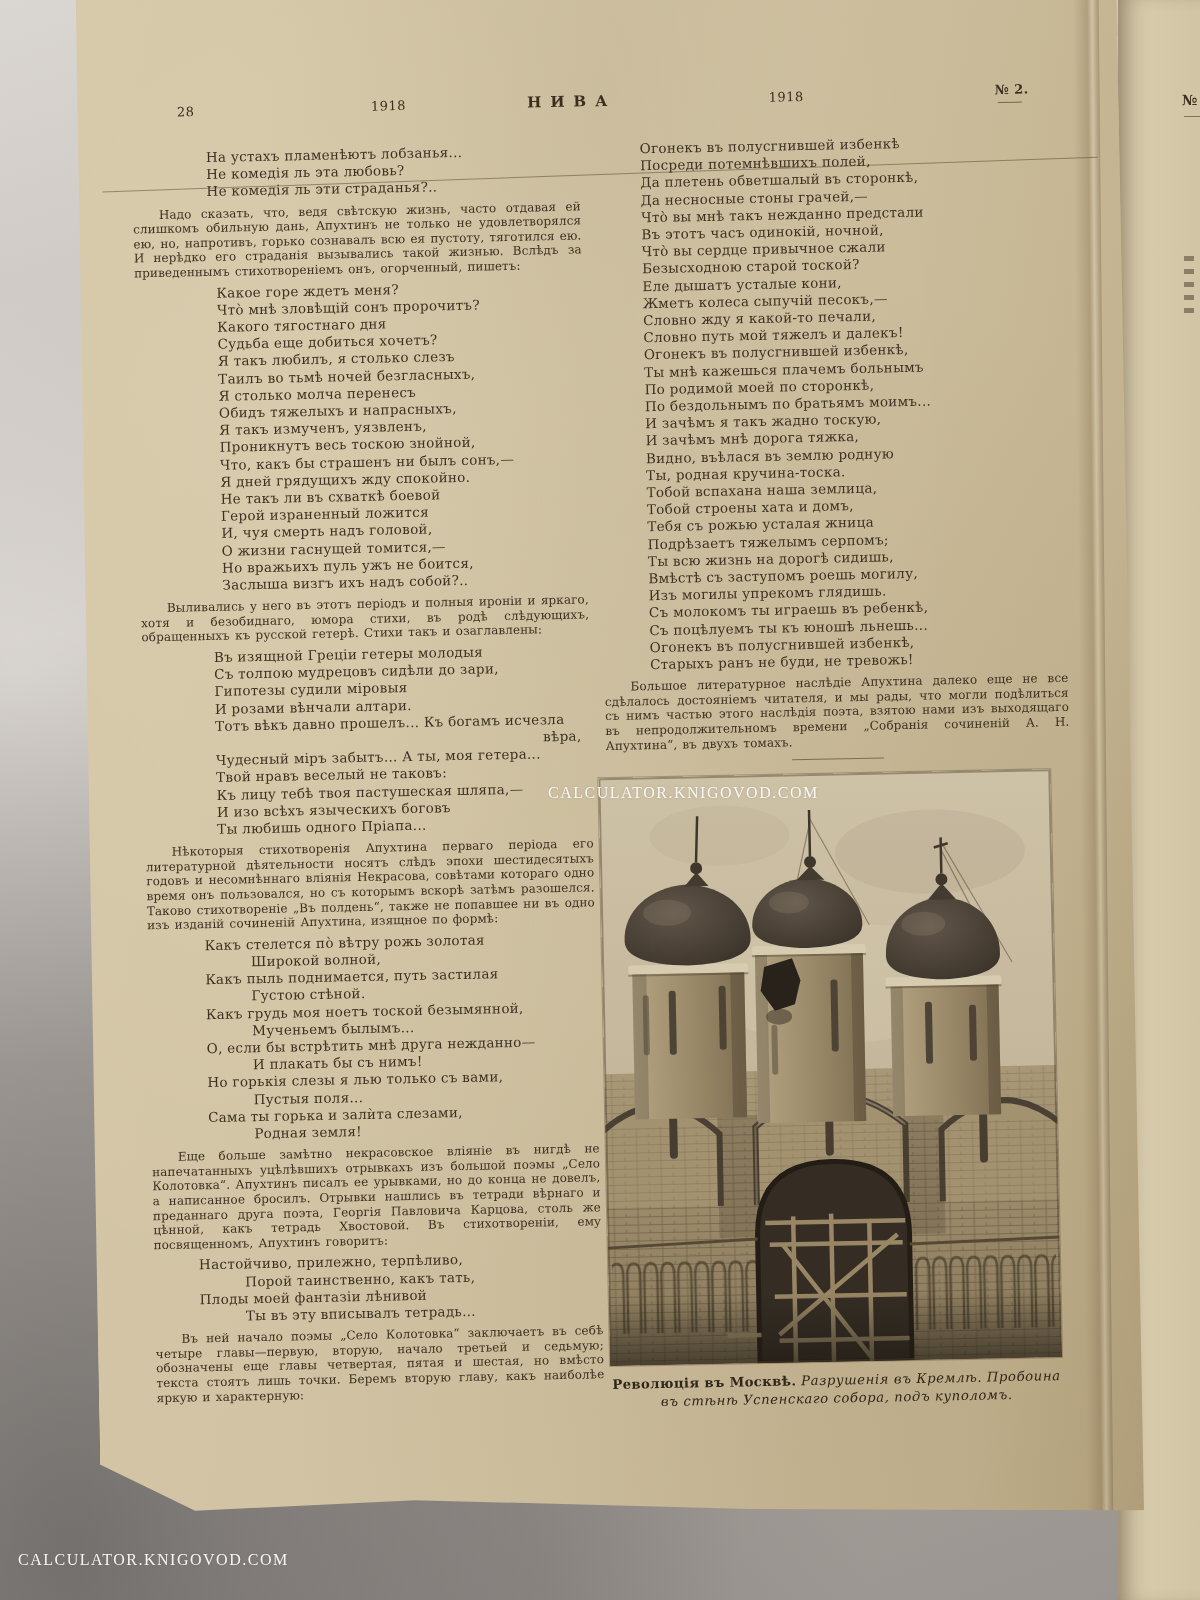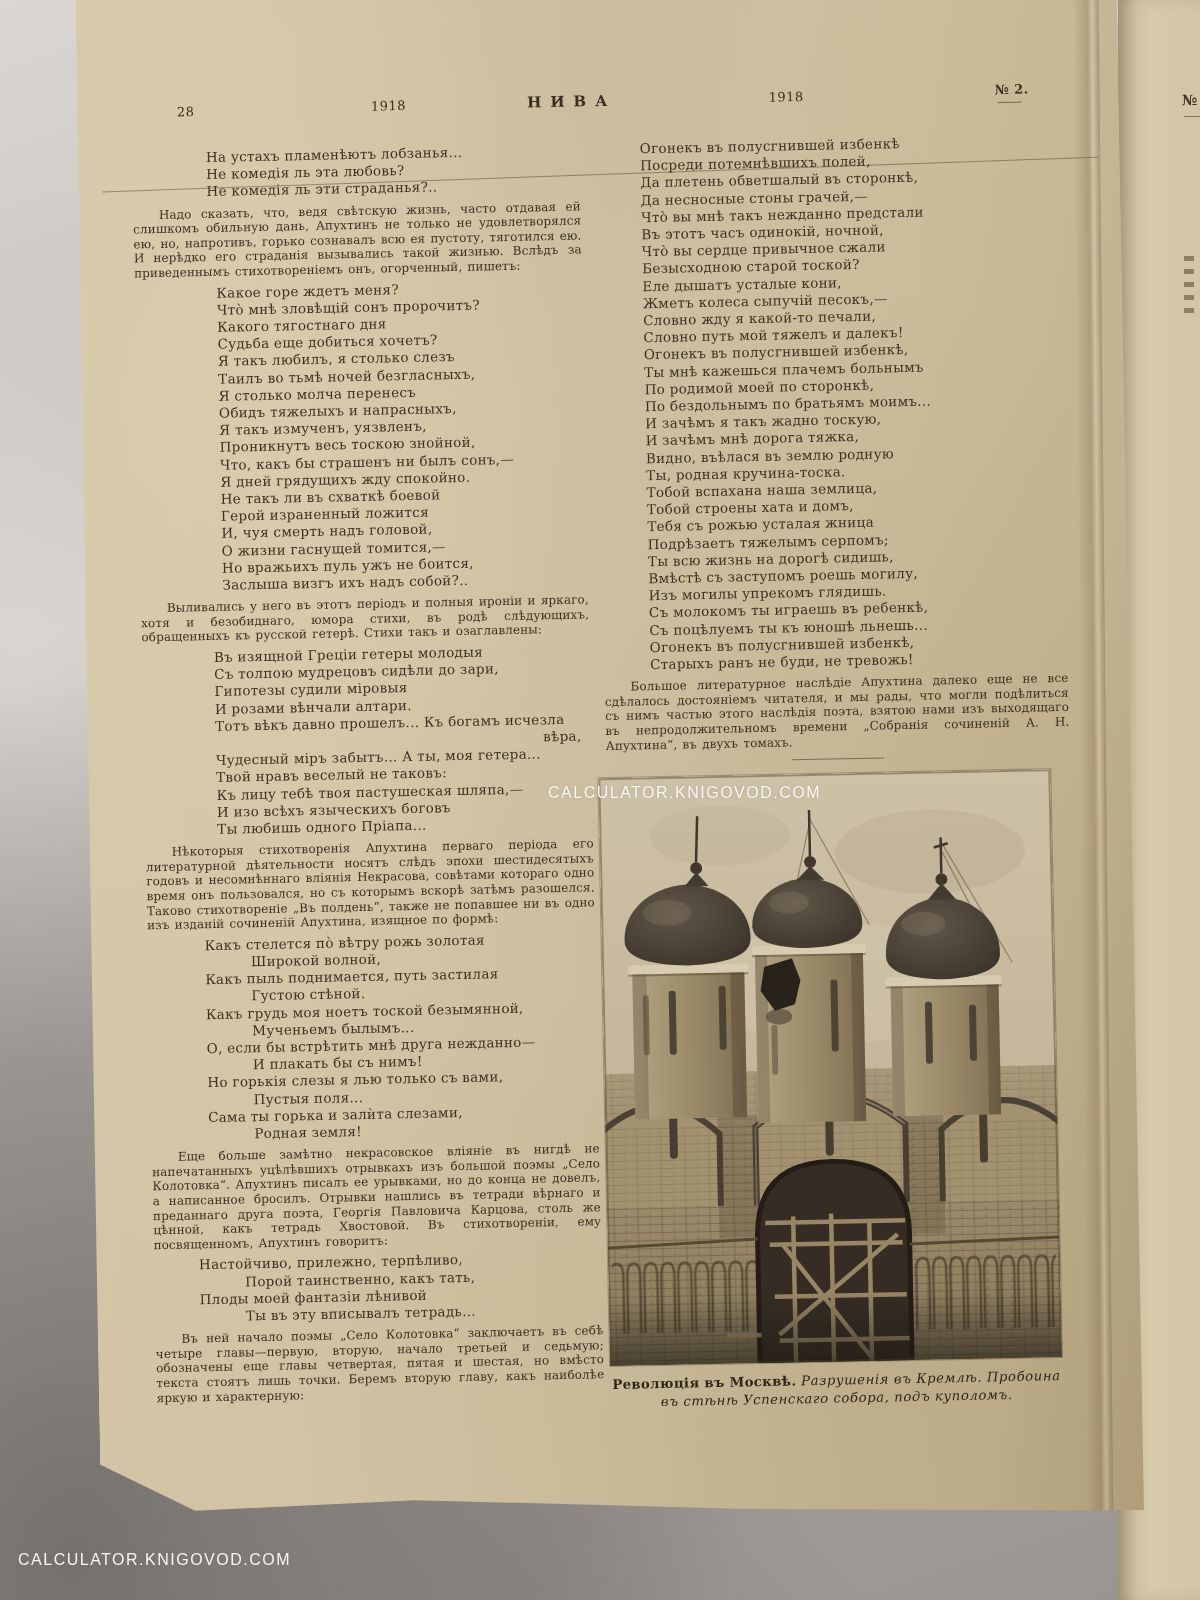--- a/index.html
+++ b/index.html
@@ -57,21 +57,21 @@
   .rule-small{width:92px;height:1px;background:rgba(74,60,42,.6);margin:10px auto 4px;}
 
   .photo{position:relative;width:452px;height:588px;margin:14px 0 0 -8px;
     box-shadow:0 0 0 1px rgba(84,68,46,.35);}
   .photo svg{display:block;width:452px;height:588px;}
 
   .caption{width:452px;margin:10px 0 0 -8px;text-align:center;font-size:13.2px;line-height:17.5px;color:#2f2619;}
   .caption .cap-b{font-weight:bold;letter-spacing:.4px;}
   .caption .cap-i{font-style:italic;letter-spacing:.6px;}
 
-  .watermark{position:absolute;font-family:Liberation Sans, sans-serif;color:rgba(255,255,255,.93);
+  .watermark{position:absolute;font-family:Liberation Serif, serif;color:rgba(255,255,255,.93);
     letter-spacing:1.5px;text-shadow:0 0 2px rgba(120,110,90,.35);}
   .wm-photo{left:548px;top:784px;font-size:16px;}
   .wm-bottom{left:18px;top:1551px;font-size:16px;}
 </style>
 </head>
 <body>
 
 <div class="scene">
 
   <div class="next-page">

